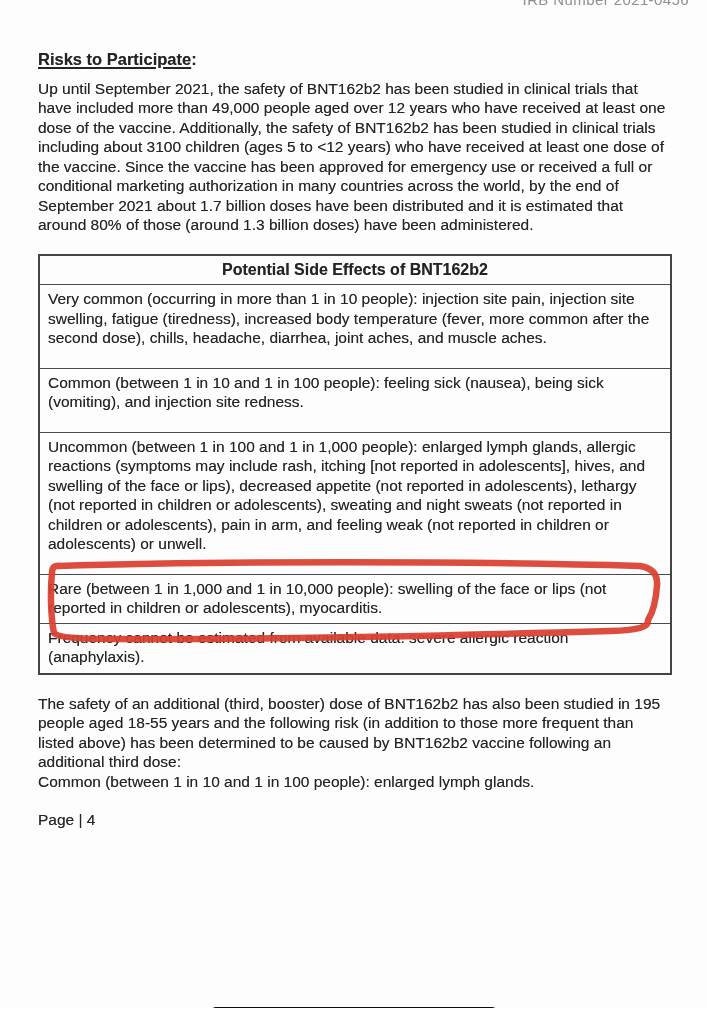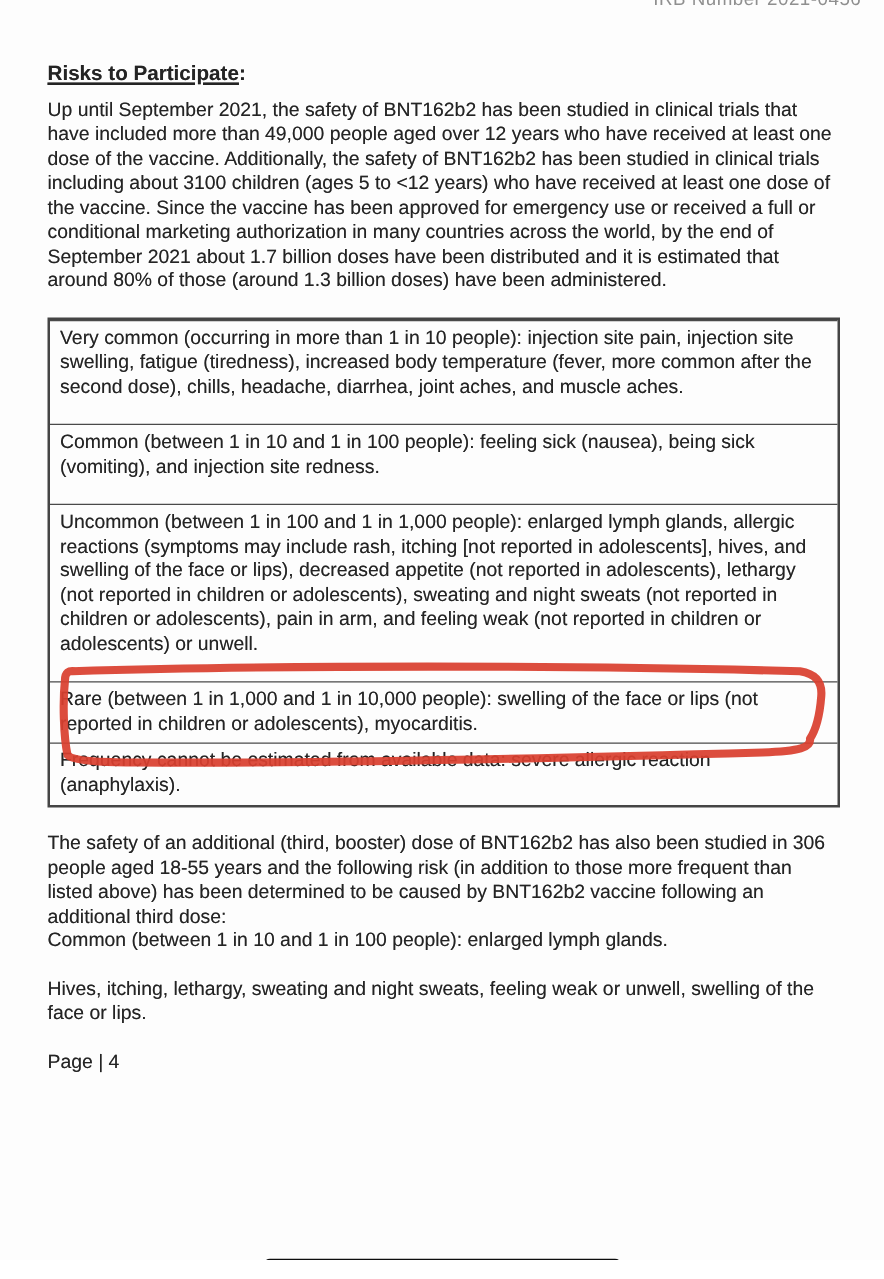--- a/index.html
+++ b/index.html
@@ -81,20 +81,21 @@
   <div class="clipped-header">IRB Number 2021-0456</div>
 
   <div class="content">
 
     <div class="heading"><span class="u">Risks to Participate</span><span>:</span></div>
 
     <div class="para">Up until September 2021, the safety of BNT162b2 has been studied in clinical trials that have included more than 49,000 people aged over 12 years who have received at least one dose of the vaccine. Additionally, the safety of BNT162b2 has been studied in clinical trials including about 3100 children (ages 5 to &lt;12 years) who have received at least one dose of the vaccine. Since the vaccine has been approved for emergency use or received a full or conditional marketing authorization in many countries across the world, by the end of September 2021 about 1.7 billion doses have been distributed and it is estimated that around 80% of those (around 1.3 billion doses) have been administered.</div>
 
 
     <div class="se-table">
+      <div class="t-title">Potential Side Effects of BNT162b2</div>
 
       <div class="t-row row-very-common">Very common (occurring in more than 1 in 10 people): injection site pain, injection site swelling, fatigue (tiredness), increased body temperature (fever, more common after the second dose), chills, headache, diarrhea, joint aches, and muscle aches.</div>
 
       <div class="t-row row-common">Common (between 1 in 10 and 1 in 100 people): feeling sick (nausea), being sick (vomiting), and injection site redness.</div>
 
       <div class="t-row row-uncommon">Uncommon (between 1 in 100 and 1 in 1,000 people): enlarged lymph glands, allergic reactions (symptoms may include rash, itching [not reported in adolescents], hives, and swelling of the face or lips), decreased appetite (not reported in adolescents), lethargy (not reported in children or adolescents), sweating and night sweats (not reported in children or adolescents), pain in arm, and feeling weak (not reported in children or adolescents) or unwell.</div>
 
       <div class="t-row row-rare">
         <span>Rare (between 1 in 1,000 and 1 in 10,000 people): swelling of the face or lips  (not reported in children or adolescents), myocarditis.</span>
         <svg class="annotation-svg" viewBox="0 0 650 100">
@@ -107,26 +108,25 @@
                    C 55 80, 28 79, 24 74
                    C 21 60, 20 32, 22 14
                    C 22 8, 25 6, 30 7" fill="none" stroke="#d9402f" stroke-width="6.5" stroke-linecap="round" stroke-linejoin="round" opacity="0.93"></path>
         </svg>
       </div>
 
       <div class="t-row row-freq">Frequency cannot be estimated from available data: severe allergic reaction (anaphylaxis).</div>
     </div>
 
     <div class="para booster">
-      <div>The safety of an additional (third, booster) dose of BNT162b2 has also been studied in 306 people aged 18-55 years and the following risk (in addition to those more frequent than listed above) has been determined to be caused by BNT162b2 vaccine following an additional third dose:</div>
+      <div>The safety of an additional (third, booster) dose of BNT162b2 has also been studied in 195 people aged 18-55 years and the following risk (in addition to those more frequent than listed above) has been determined to be caused by BNT162b2 vaccine following an additional third dose:</div>
       <div class="line2">Common (between 1 in 10 and 1 in 100 people): enlarged lymph glands.</div>
     </div>
 
 
-    <div class="para">Hives, itching, lethargy, sweating and night sweats, feeling weak or unwell, swelling of the face or lips.</div>
 
     <div class="footer">
       <div>Page | 4</div>
     </div>
 
   </div>
 
   <div class="home-indicator" style="background: rgb(13, 13, 13);"></div>
 
 </div>

